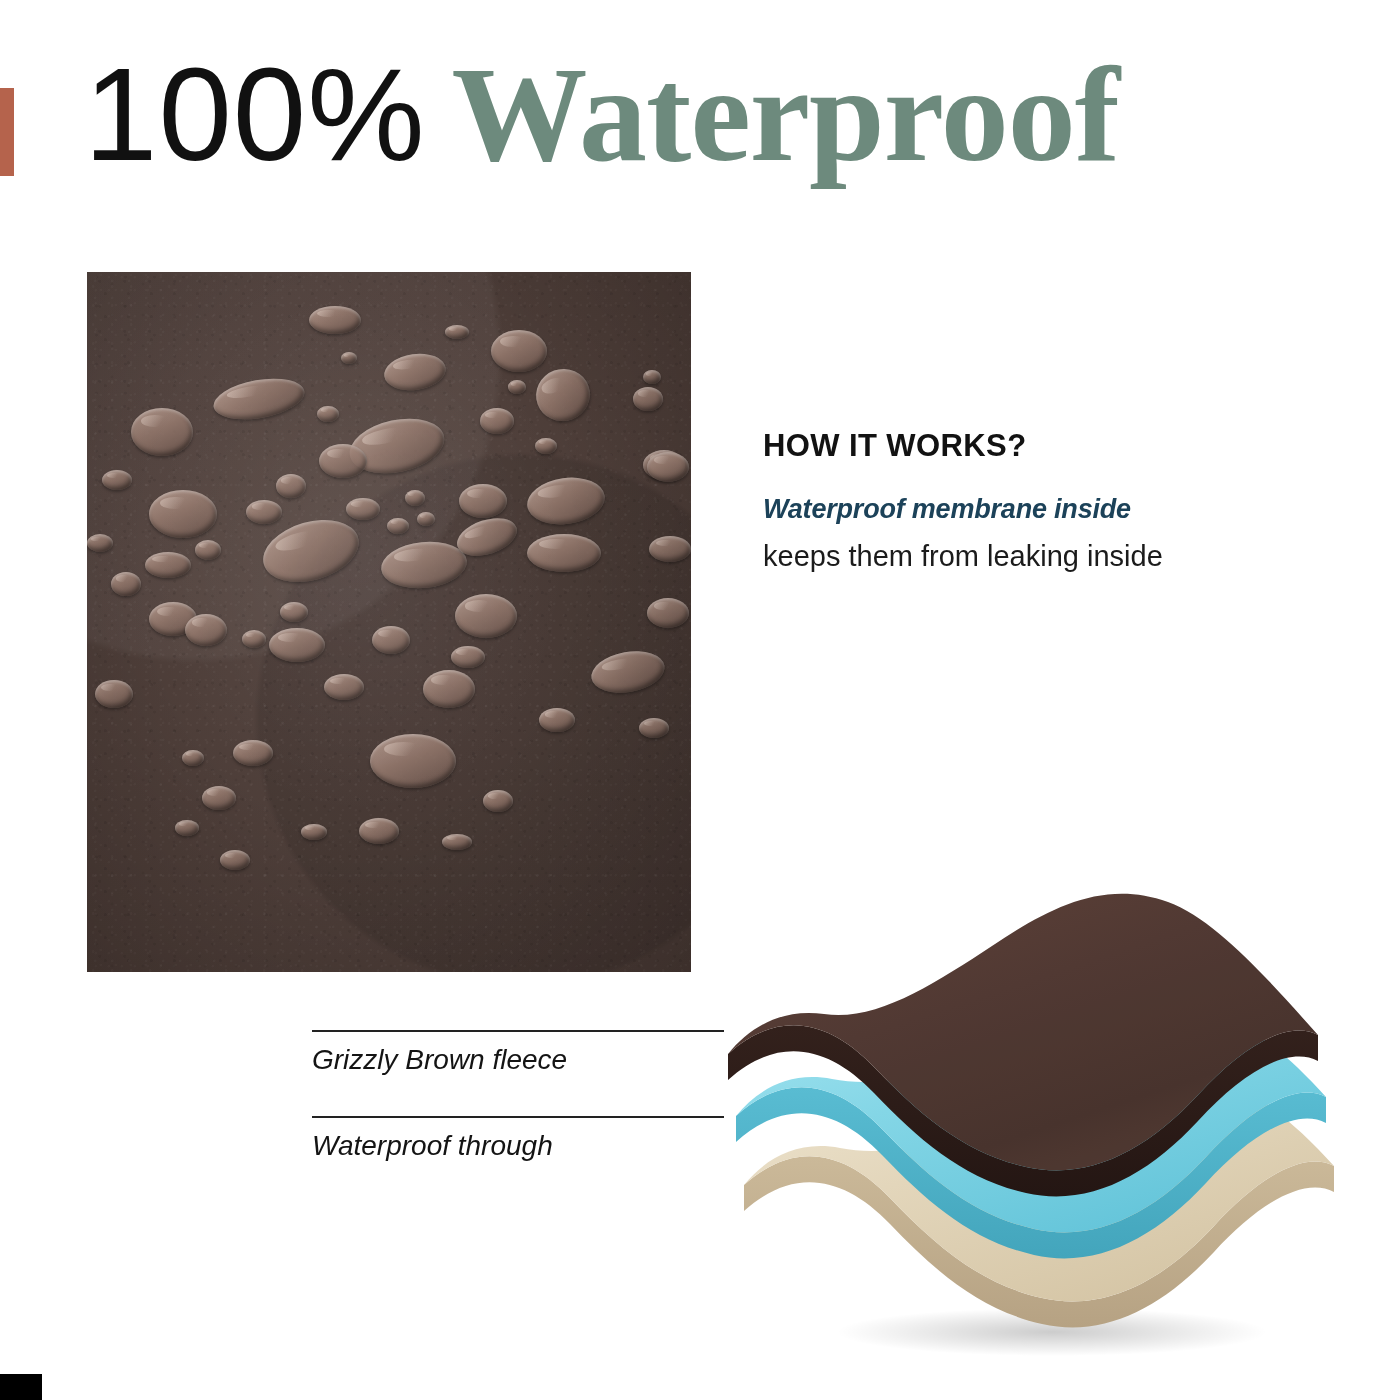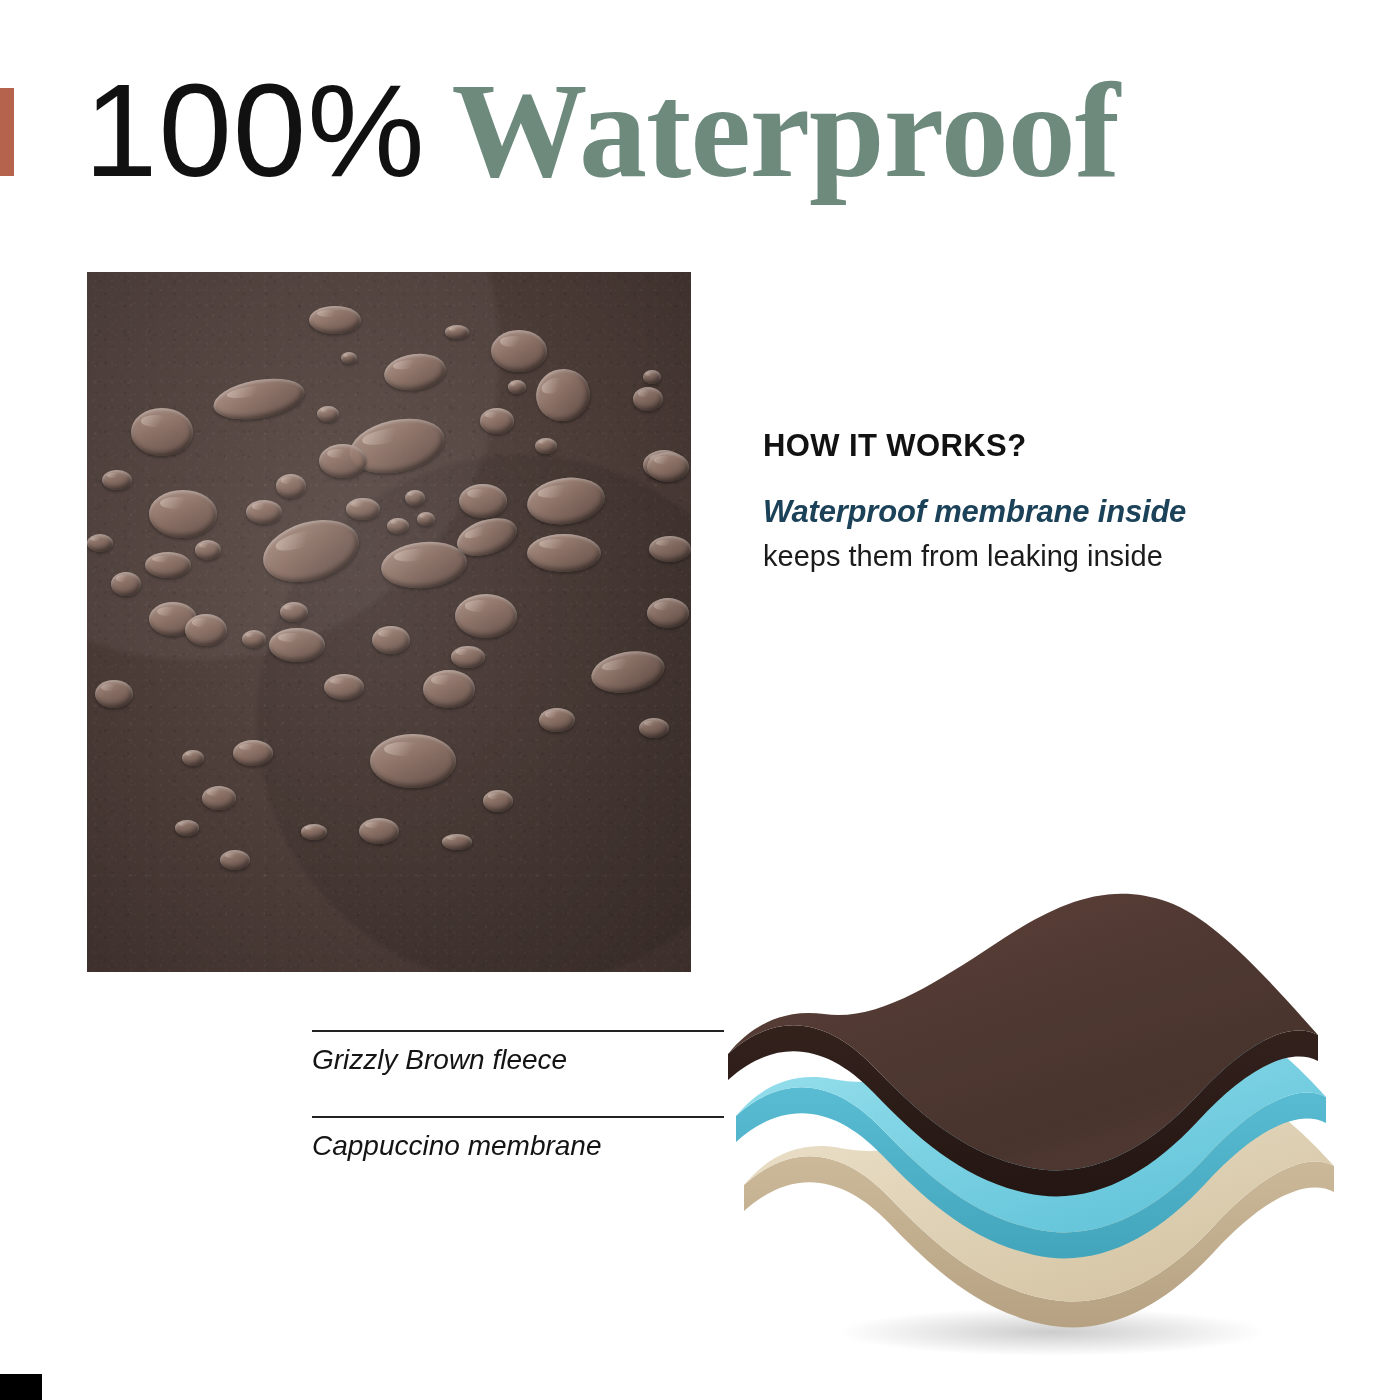--- a/index.html
+++ b/index.html
@@ -33,21 +33,21 @@
     bottom: 0;
     width: 42px;
     height: 26px;
     background: #000000;
   }
 
   
   #headline {
     position: absolute;
     left: 84px;
-    top: 62px;
+    top: 46px;
     white-space: nowrap;
     line-height: 1;
   }
   #headline .hl-num {
     font-family: "Liberation Sans", sans-serif;
     font-weight: 300;
     font-size: 132px;
     color: #111111;
     letter-spacing: 1px;
     vertical-align: baseline;
@@ -146,24 +146,24 @@
     font-size: 29px;
     font-weight: 400;
     color: #1b1b1b;
     line-height: 1.38;
     margin: 0;
   }
   #how-emph {
     display: block;
     font-weight: 700;
     font-style: italic;
-    font-size: 31px;
+    font-size: 27px;
     color: #1c4259;
     letter-spacing: -0.2px;
-    margin-bottom: 2px;
+    margin-bottom: 8px;
   }
 
   
   #legend {
     position: absolute;
     left: 312px;
     top: 1030px;
     width: 412px;
   }
   .legend-item { position: relative; font-style: italic; }
@@ -280,21 +280,21 @@
   <p id="how-para-2"><span id="how-emph">Waterproof membrane inside</span><span>keeps them from leaking inside</span></p>
 </div>
 
 <div id="legend">
   <div class="legend-item">
     <div class="legend-rule"></div>
     <div class="legend-label">Grizzly Brown fleece</div>
   </div>
   <div class="legend-item">
     <div class="legend-rule"></div>
-    <div class="legend-label">Cappuccino membrane</div>
+    <div class="legend-label">Waterproof through</div>
   </div>
 </div>
 
 <div id="layers">
   <svg viewBox="0 0 640 480" xmlns="http://www.w3.org/2000/svg">
     <defs>
       <linearGradient id="gBeigeTop" x1="0" y1="0" x2="0.75" y2="1">
         <stop offset="0%" stop-color="#EFE6D2"></stop>
         <stop offset="45%" stop-color="#E3D6BB"></stop>
         <stop offset="100%" stop-color="#D4C4A4"></stop>

